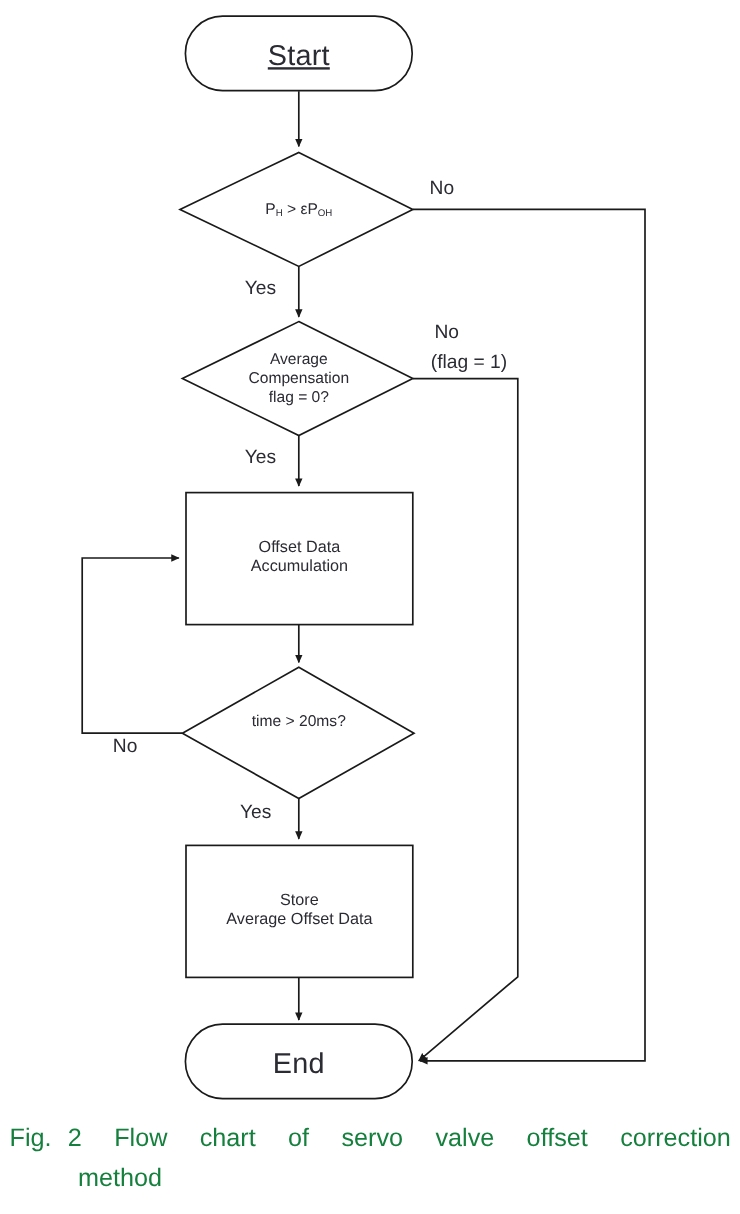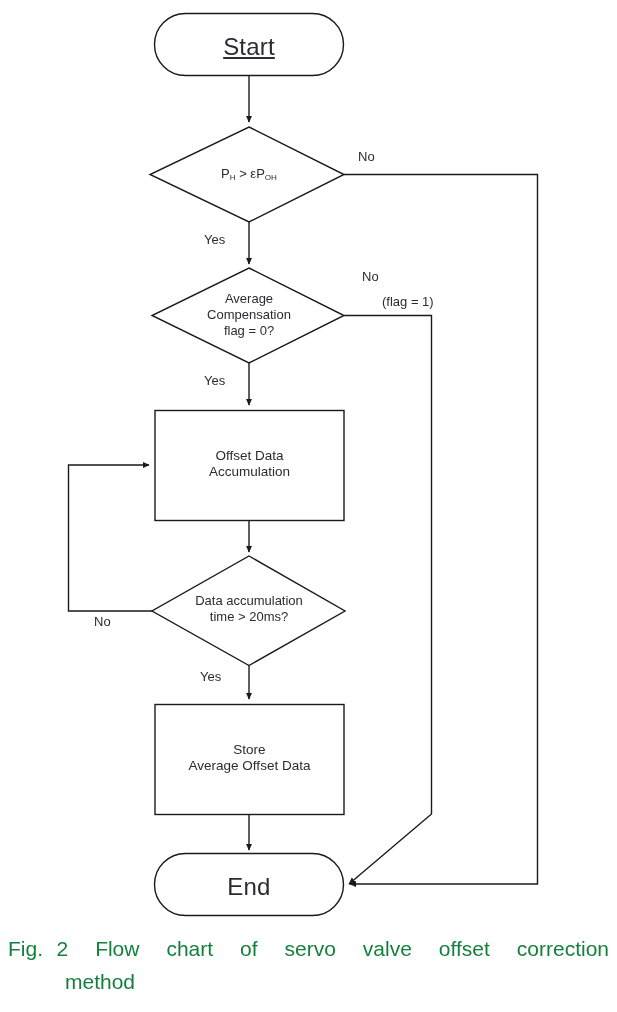--- a/index.html
+++ b/index.html
@@ -44,21 +44,21 @@
   }
   .process-label {
     font-size: 13.5px;
   }
   .decision-label {
     font-size: 13px;
     text-align: center;
   }
   .edge-label {
     position: absolute;
-    font-size: 13px;
+    font-size: 16px;
     color: #2b2b33;
     white-space: nowrap;
   }
   sub {
     font-size: 0.62em;
     vertical-align: baseline;
     position: relative;
     top: 0.28em;
   }
   #caption {
@@ -141,38 +141,37 @@
     <div>Compensation</div>
     <div>flag = 0?</div>
   </div>
 
   <div class="node-label process-label" style="left:155px; top:448px; width:189px;">
     <div>Offset Data</div>
     <div>Accumulation</div>
   </div>
 
   <div class="node-label decision-label" style="left:139px; top:593px; width:220px;">
-    <div>Data accumulation</div>
     <div>time &gt; 20ms?</div>
   </div>
 
   <div class="node-label process-label" style="left:155px; top:742px; width:189px;text-align:center;">
     <div>Store</div>
     <div>Average Offset Data</div>
   </div>
 
   <div class="node-label terminator-label" style="left:154px; top:872px; width:190px;text-align:center;">End</div>
 
   <div class="edge-label" style="left:358px; top:149px;">No</div>
 
   <div class="edge-label" style="left:204px; top:232px;">Yes</div>
 
   <div class="edge-label" style="left:362px; top:269px;">No</div>
 
-  <div class="edge-label" style="left:359px; top:294px;margin-left:23px;">(flag = 1)</div>
+  <div class="edge-label" style="left:359px; top:294px;">(flag = 1)</div>
 
   <div class="edge-label" style="left:204px; top:373px;">Yes</div>
 
   <div class="edge-label" style="left:94px; top:614px;">No</div>
 
   <div class="edge-label" style="left:200px; top:669px;">Yes</div>
 
   <div id="caption">
     <span class="cap-line1">Fig. 2  Flow  chart  of  servo  valve  offset  correction</span>
     <span class="cap-line2">method</span>

